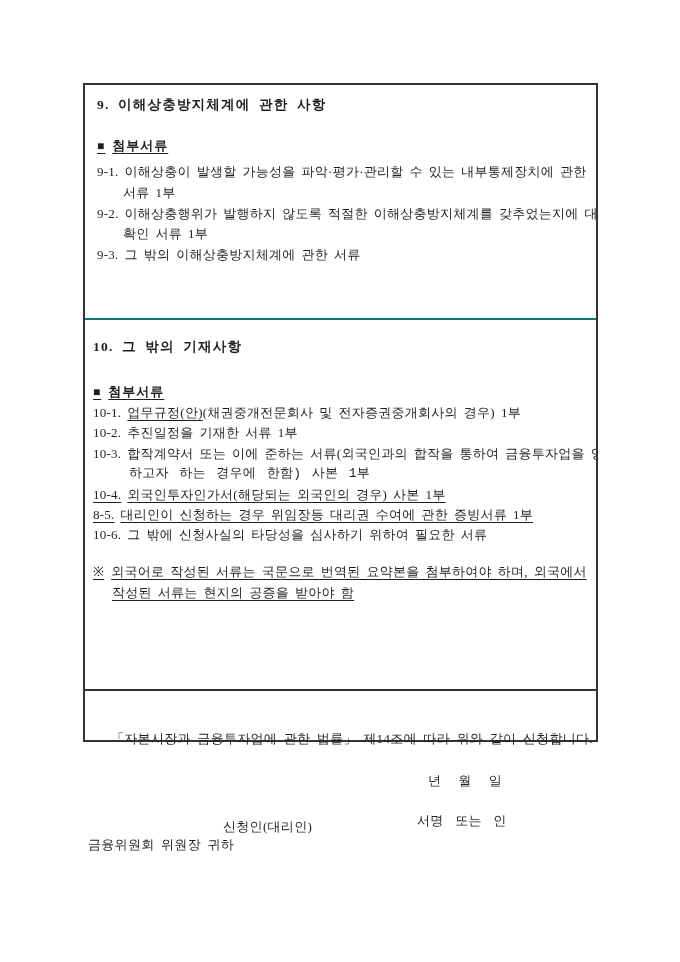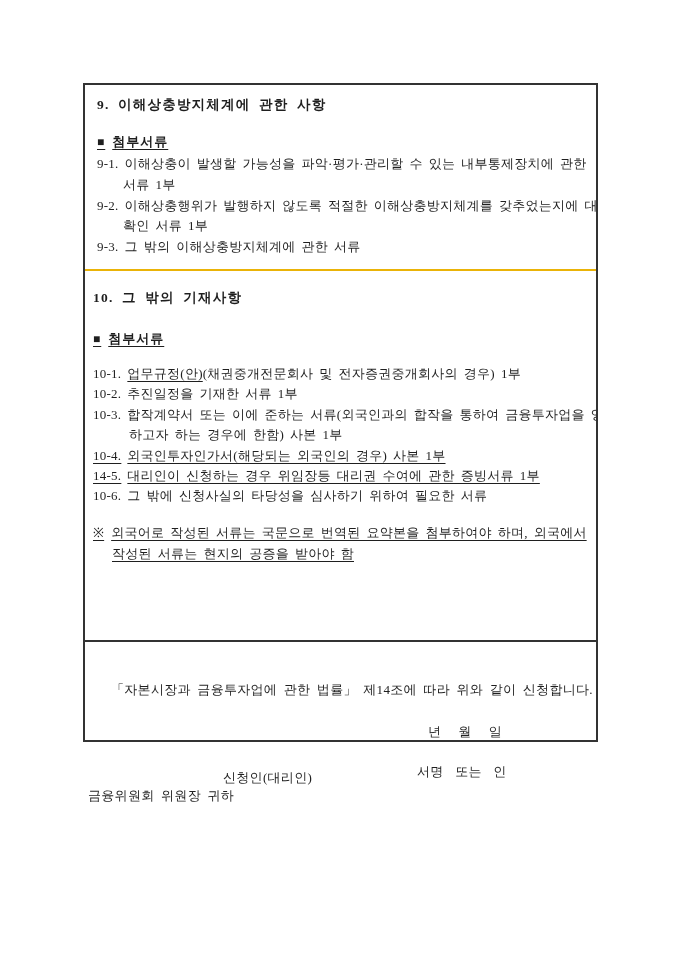--- a/index.html
+++ b/index.html
@@ -17,63 +17,63 @@
     left: 83px;
     top: 83px;
     width: 515px;
     height: 659px;
     box-sizing: border-box;
     border: 2px solid #333333;
     background: #ffffff;
   }
   .sec { box-sizing: border-box; overflow: hidden; }
   .sec-9 {
-    height: 186px;
-    border-bottom: 2px solid #eab308;
+    height: 235px;
+    border-bottom: 2px solid #0f766e;
     padding: 12px 0 0 12px;
   }
   .sec-10 {
     height: 371px;
     border-bottom: 2px solid #333333;
     padding: 19px 8px 0 8px;
   }
   .sec-footer {
     height: 179px;
     position: relative;
   }
   .sec-title {
     font-weight: bold;
     font-size: 13.5px;
     line-height: 16px;
     letter-spacing: 1.2px;
     word-spacing: 4px;
     white-space: nowrap;
   }
-  .attach-row { line-height: 14px; white-space: nowrap; }
+  .attach-row { line-height: 21px; white-space: nowrap; }
   .sec-9 .attach-row { margin-top: 22px; }
   .sec-10 .attach-row { margin-top: 26px; }
   .attach {
     font-weight: bold;
     letter-spacing: 1px;
     text-decoration: underline;
     text-underline-offset: 3px;
   }
   .attach .bullet { margin-right: 7px; font-size: 12px; }
   .items { margin-top: 5px; }
-  .sec-10 .items { margin-top: 18px; }
+  .sec-10 .items { margin-top: 0; }
   .item-line {
     line-height: 20.8px;
     letter-spacing: 0.25px;
     word-spacing: 2.5px;
     white-space: nowrap;
   }
   .sec-10 .item-line { line-height: 20.4px; }
   .inum { margin-right: 6px; }
   .cont-9 { padding-left: 26px; }
-  .cont-10 { padding-left: 36px; }
+  .cont-10 { padding-left: 36px; font-family: Liberation Mono, monospace; }
   .u { text-decoration: underline; text-underline-offset: 3px; }
   .note { margin-top: 15px; }
   .note .item-line { line-height: 21.5px; }
   .note-mark { margin-right: 7px; }
   .note-cont { padding-left: 19px; }
   .f-line { position: absolute; line-height: 16px; letter-spacing: 0.3px; word-spacing: 3px; white-space: nowrap; }
   .f-declaration { top: 40px; left: 26px; }
   .f-date { top: 82px; left: 343px; }
   .f-date .dlbl { display: inline-block; margin-right: 17px; }
   .f-date .dlbl:last-child { margin-right: 0; }
@@ -124,21 +124,21 @@
           <span class="inum">10-2.</span><span>추진일정을 기재한 서류 1부</span>
         </div>
         <div class="item-line">
           <span class="inum">10-3.</span><span>합작계약서 또는 이에 준하는 서류(외국인과의 합작을 통하여 금융투자업을 영위</span>
         </div>
         <div class="item-line cont-10">하고자 하는 경우에 한함) 사본 1부</div>
         <div class="item-line">
           <span class="u"><span class="inum">10-4.</span><span>외국인투자인가서(해당되는 외국인의 경우) 사본 1부</span></span>
         </div>
         <div class="item-line">
-          <span class="u"><span class="inum">14-5.</span><span>대리인이 신청하는 경우 위임장등 대리권 수여에 관한 증빙서류 1부</span></span>
+          <span class="u"><span class="inum">8-5.</span><span>대리인이 신청하는 경우 위임장등 대리권 수여에 관한 증빙서류 1부</span></span>
         </div>
         <div class="item-line">
           <span class="inum">10-6.</span><span>그 밖에 신청사실의 타당성을 심사하기 위하여 필요한 서류</span>
         </div>
       </div>
       <div class="note">
         <div class="item-line">
           <span class="u"><span class="note-mark">※</span><span>외국어로 작성된 서류는 국문으로 번역된 요약본을 첨부하여야 하며, 외국에서</span></span>
         </div>
         <div class="item-line note-cont">

